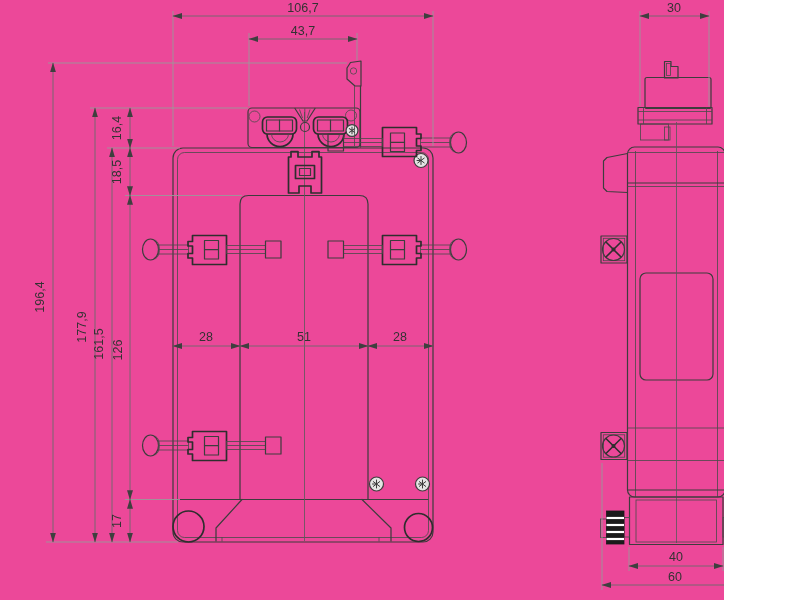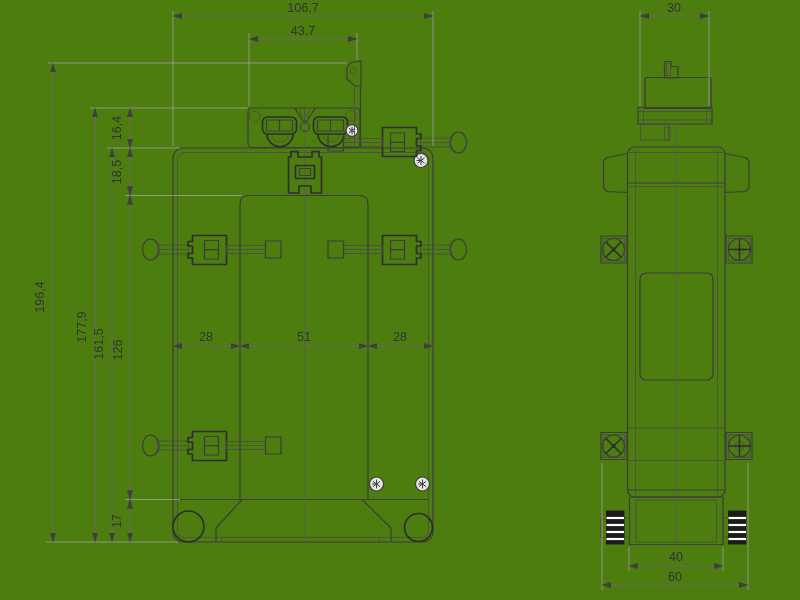--- a/index.html
+++ b/index.html
@@ -1,16 +1,16 @@
 <!DOCTYPE html>
 <html><head>
 <meta charset="utf-8">
 <style>
   html,body{margin:0;padding:0;background:#ffffff;}
-  .stage{width:800px;height:600px;position:relative;background:#4d7c0f;overflow:hidden;}
+  .stage{width:724px;height:600px;position:relative;background:#ec4899;overflow:hidden;}
   svg{display:block;}
   svg text{
     font-family:"Liberation Sans", sans-serif;
     font-size:12.5px;
     fill:#333333;
   }
   .geo{stroke:#3d3d3d;stroke-width:1.2;fill:none;stroke-linejoin:round;stroke-linecap:round;}
   .geo-bold{stroke:#2e2e2e;stroke-width:1.7;fill:none;stroke-linejoin:round;}
   .geo-thin{stroke:#4a4a4a;stroke-width:0.8;fill:none;}
   .axis{stroke:#5a5a5a;stroke-width:0.8;fill:none;}

